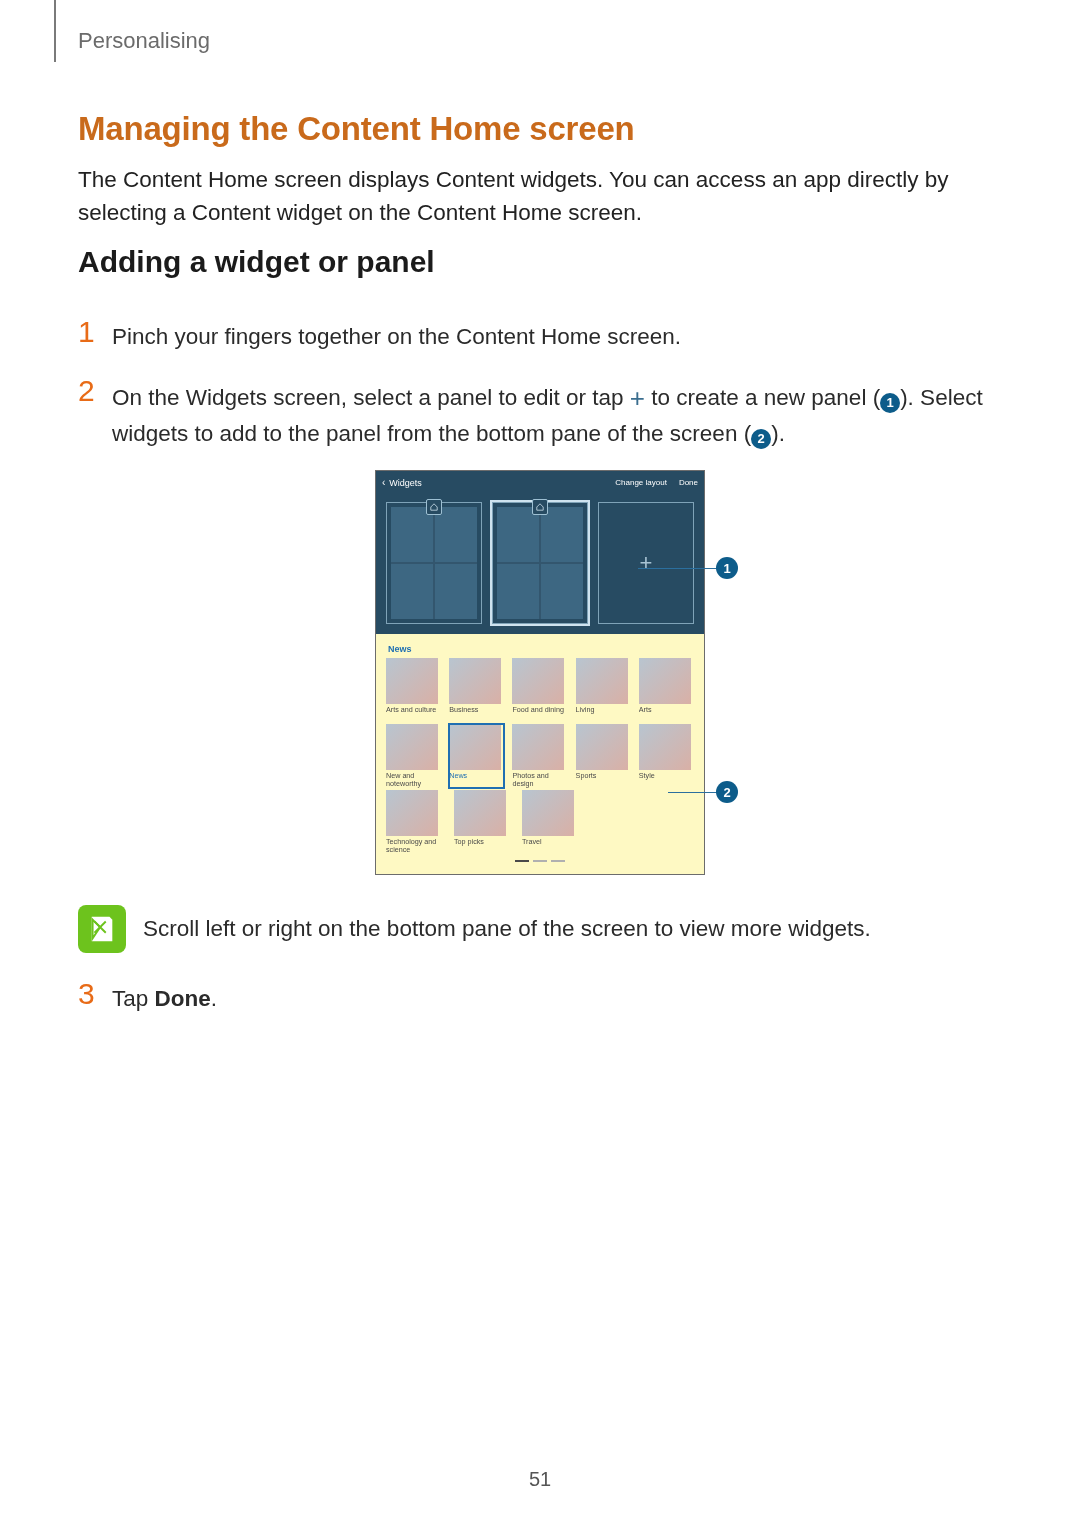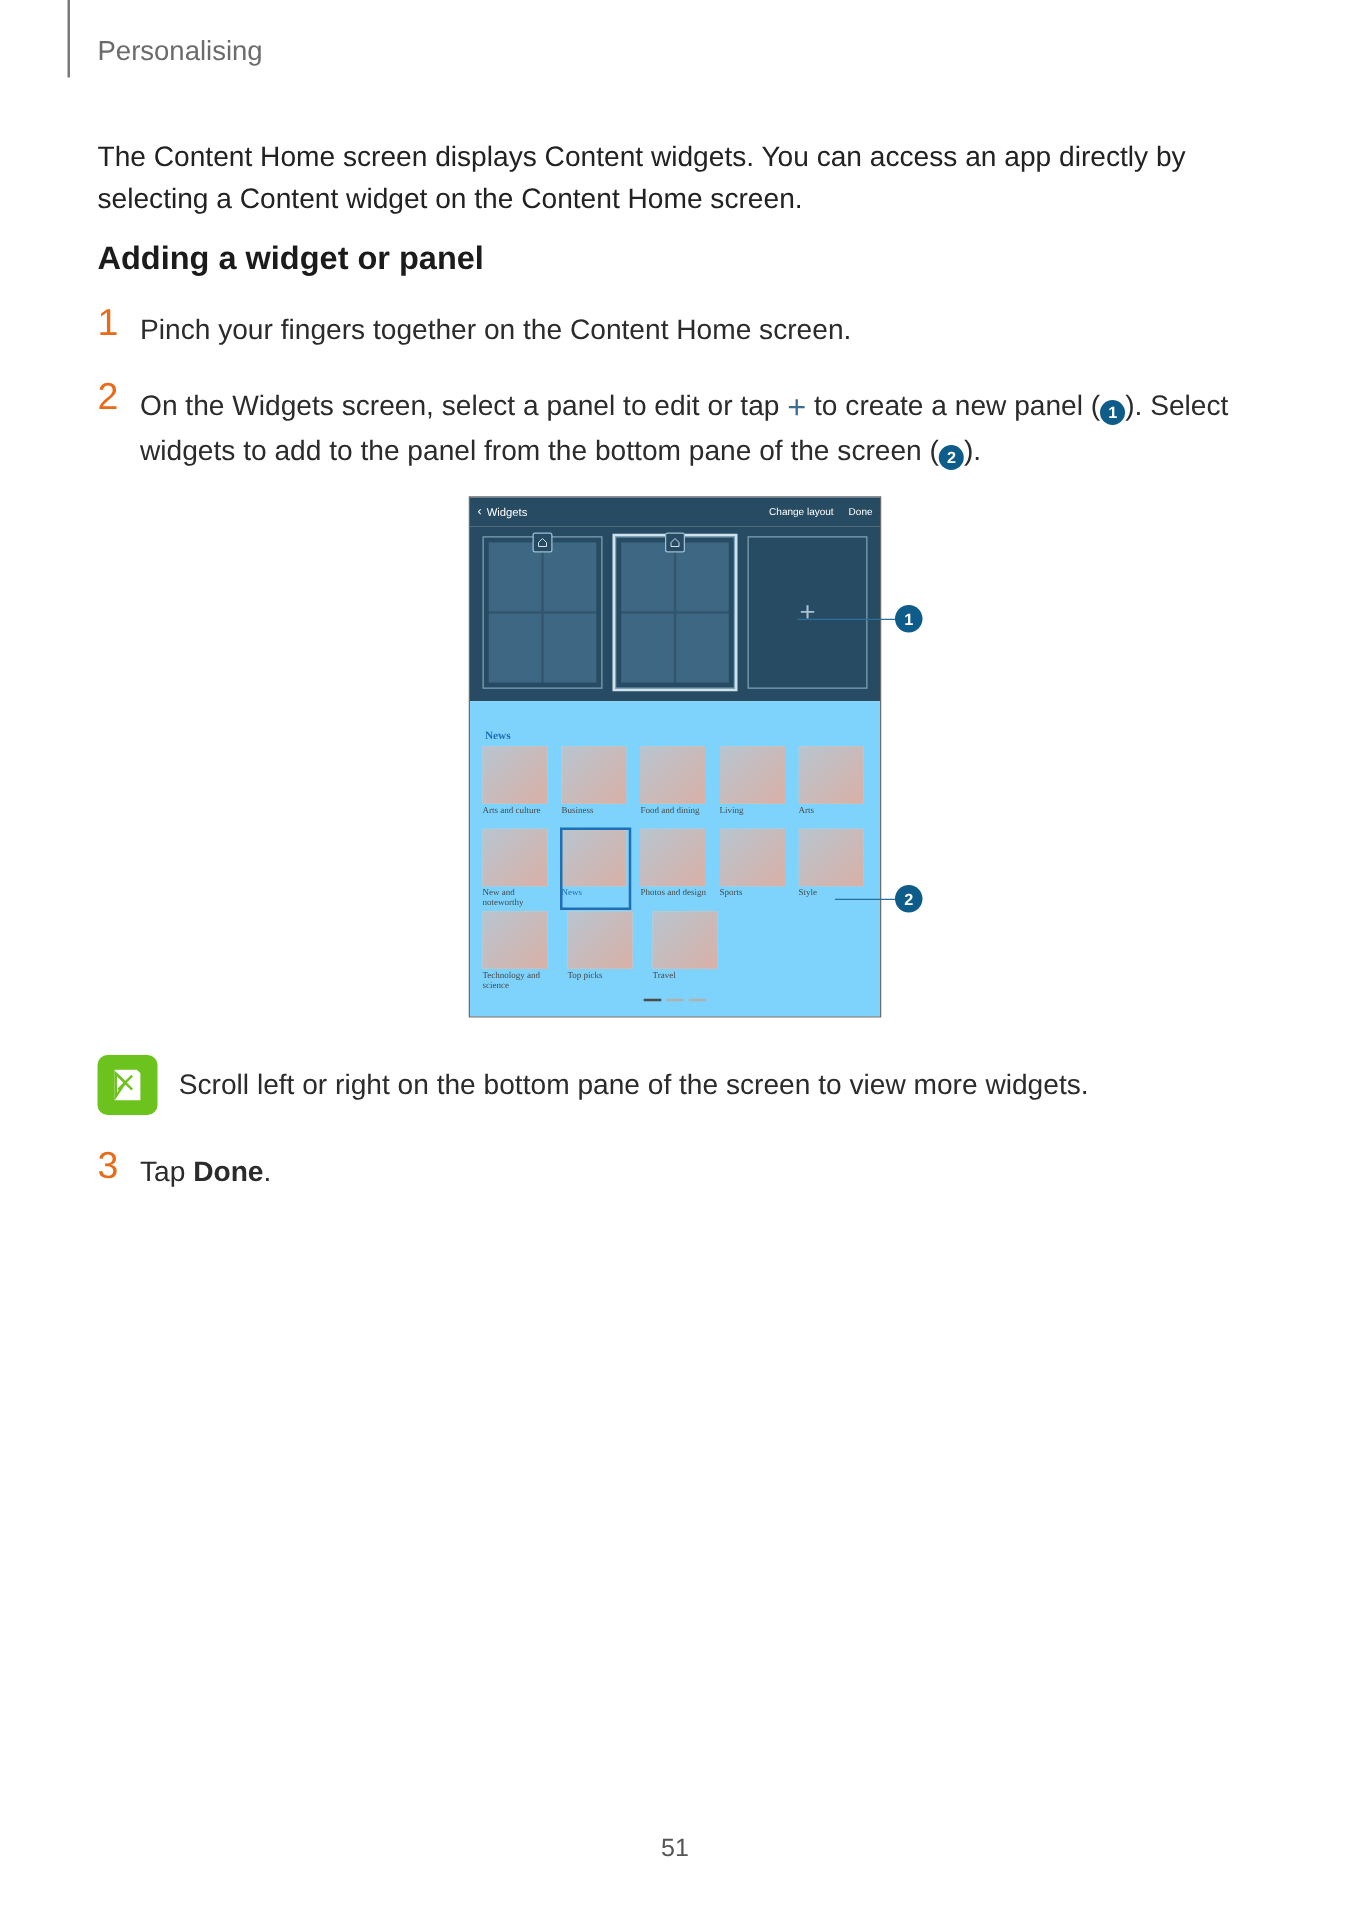--- a/index.html
+++ b/index.html
@@ -43,23 +43,23 @@
     letter-spacing: -0.2px;
   }
   p.body {
     font-size: 22.5px;
     line-height: 1.45;
     margin: 0 0 16px 0;
     color: #222;
   }
   h3.subsection {
     font-weight: 700;
-    font-size: 26px;
+    font-size: 30px;
     color: #1b1b1b;
-    margin: 10px 0 20px 0;
+    margin: 10px 0 36px 0;
   }
   .step {
     display: flex;
     align-items: flex-start;
     margin: 0 0 20px 0;
   }
   .step-num {
     font-size: 30px;
     color: #e86b17;
     font-weight: 400;
@@ -175,23 +175,22 @@
   .panel-plus {
     flex: 1;
     display: flex;
     align-items: center;
     justify-content: center;
     color: #a7c3d3;
     font-size: 22px;
     font-weight: 300;
   }
   .widgets-body {
-    background: #7dd3fc;
-    padding: 18px 10px 8px 10px;
-    font-family: Liberation Serif, serif;
+    background: #fef9c3;
+    padding: 6px 10px 8px 10px;
   }
   .widgets-category {
     color: #1f6fb2;
     font-size: 9px;
     font-weight: 700;
     margin: 4px 0 4px 2px;
   }
   .widget-row {
     display: flex;
     gap: 8px;
@@ -275,20 +274,21 @@
   strong { font-weight: 700; }
 </style>
 </head>
 <body>
 
 <div class="page">
   <div class="header-rule"></div>
   <div class="header-text">Personalising</div>
 
   <div class="content">
+    <h2 class="section-title">Managing the Content Home screen</h2>
     <p class="body">The Content Home screen displays Content widgets. You can access an app directly by selecting a Content widget on the Content Home screen.</p>
 
     <h3 class="subsection">Adding a widget or panel</h3>
 
     <div class="step">
       <div class="step-num">1</div>
       <div class="step-text">Pinch your fingers together on the Content Home screen.</div>
     </div>
 
     <div class="step">

